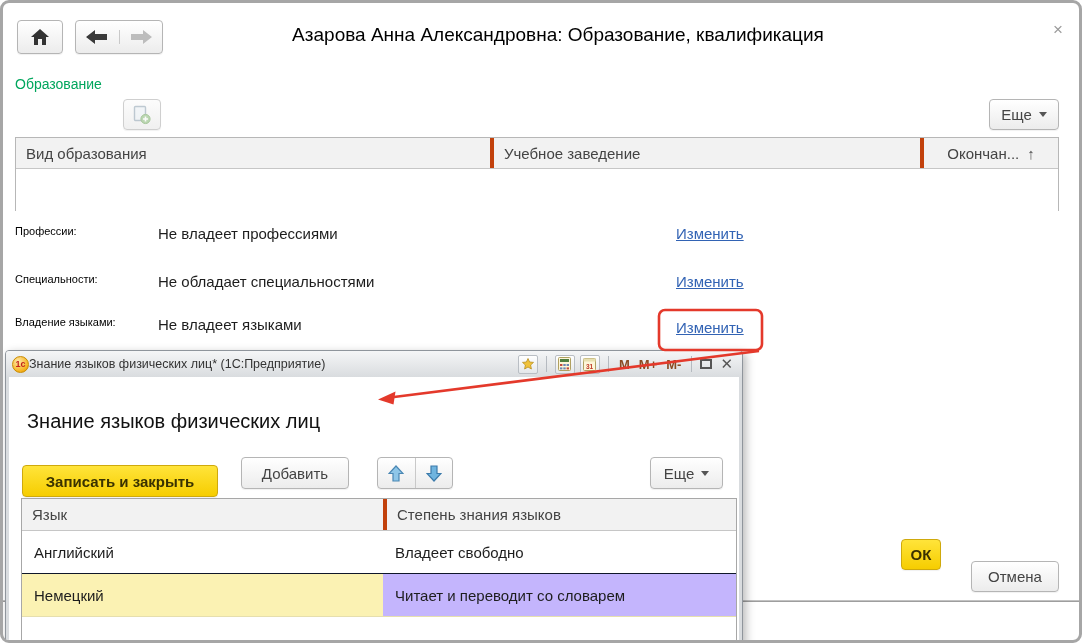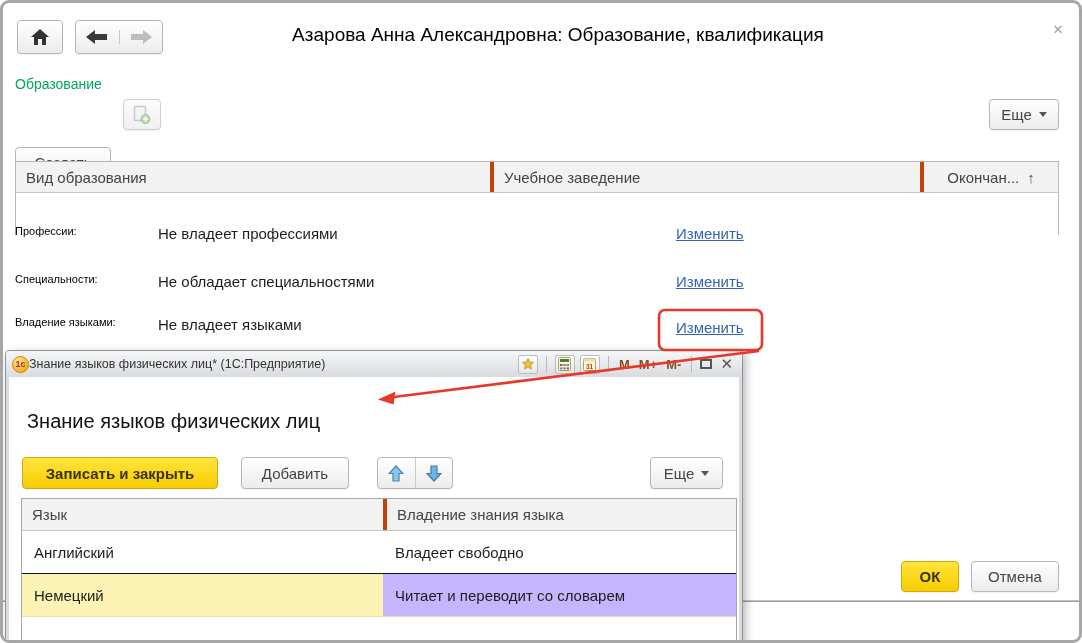--- a/index.html
+++ b/index.html
@@ -144,21 +144,21 @@
       <circle cx="12.5" cy="14" r="4.6" fill="#9dc88f" stroke="#7fae6e"></circle>
       <path d="M12.5 11.5 V16.5 M10 14 H15" stroke="#fff" stroke-width="1.6"></path>
     </svg>
   </div>
 
   <div class="abs btn" style="left:986px; top:96px; width:70px; height:31px;">
     <span>Еще</span>
     <span class="caret"></span>
   </div>
 
-  <div class="abs tbl" style="left:12px; top:134px; width:1044px; height:74px;margin-top:24px;">
+  <div class="abs tbl" style="left:12px; top:134px; width:1044px; height:74px;">
     <div class="tbl-head" style="height:31px;">
       <div class="cell" style="width:474px;">Вид образования</div>
       <div class="cell" style="width:430px;">Учебное заведение</div>
       <div class="cell" style="flex:1; justify-content:center;">
         <span>Окончан...</span>
         <span style="margin-left:8px; color:#555;">↑</span>
       </div>
     </div>
     <div style="height:42px; background:#fff;"></div>
   </div>
@@ -168,21 +168,21 @@
   <a class="abs link" style="left:673px; top:222px;">Изменить</a>
 
   <div class="abs fieldlabel" style="left:12px; top:270px;">Специальности:</div>
   <div class="abs fieldvalue" style="left:155px; top:270px;">Не обладает специальностями</div>
   <a class="abs link" style="left:673px; top:270px;">Изменить</a>
 
   <div class="abs fieldlabel" style="left:12px; top:313px;">Владение языками:</div>
   <div class="abs fieldvalue" style="left:155px; top:313px;">Не владеет языками</div>
   <a class="abs link" style="left:673px; top:316px;">Изменить</a>
 
-  <div class="abs btn btn-yellow" style="left:898px; top:558px; width:58px; height:31px;">
+  <div class="abs btn btn-yellow" style="left:898px; top:536px; width:40px; height:31px;">
     <span>ОК</span>
   </div>
   <div class="abs btn" style="left:968px; top:558px; width:88px; height:31px;">
     <span>Отмена</span>
   </div>
   <div class="abs divider" style="left:0px; top:597px; width:1082px;"></div>
 
   <div id="dialog" class="abs" style="left:2px; top:347px; width:738px; height:296px;">
 
     <div class="dlg-titlebar">
@@ -220,21 +220,21 @@
         <span class="m-label">М-</span>
         <span class="vsep"></span>
         <span class="maxi"></span>
         <span class="dlg-close">✕</span>
       </span>
     </div>
 
     <div class="dlg-content">
       <div class="abs dlg-heading" style="left:18px; top:33px;">Знание языков физических лиц</div>
 
-      <div class="abs btn btn-yellow" style="left:13px; top:80px; width:196px; height:32px;align-items:center;">
+      <div class="abs btn btn-yellow" style="left:13px; top:88px; width:196px; height:32px;align-items:center;">
         <span>Записать и закрыть</span>
       </div>
       <div class="abs btn" style="left:232px; top:80px; width:108px; height:32px;">
         <span>Добавить</span>
       </div>
 
       <div class="abs btn" style="left:368px; top:80px; width:76px; height:32px; padding:0;">
         <span style="flex:1; display:flex; align-items:center; justify-content:center; border-right:1px solid #c9c9c9; height:100%;">
           <svg width="16" height="17" viewBox="0 0 16 17">
             <path d="M8 1 L15 8.5 H11 V16 H5 V8.5 H1 Z" fill="#8ec6e8" stroke="#4a87b4" stroke-width="1.2"></path>
@@ -248,21 +248,21 @@
       </div>
 
       <div class="abs btn" style="left:641px; top:80px; width:73px; height:32px;">
         <span>Еще</span>
         <span class="caret"></span>
       </div>
 
       <div class="abs tbl" style="left:12px; top:121px; width:716px; height:158px; border-color:#a7a7a7;">
         <div class="tbl-head" style="height:32px;">
           <div class="cell" style="width:361px;">Язык</div>
-          <div class="cell" style="flex:1;">Владение знания языка</div>
+          <div class="cell" style="flex:1;">Степень знания языков</div>
         </div>
 
         <div class="tbl-row" style="height:43px; border-bottom:1px solid #0f172a;text-align:center;">
           <div class="cell" style="width:361px;">Английский</div>
           <div class="cell" style="flex:1;">Владеет свободно</div>
         </div>
 
         <div class="tbl-row" style="height:43px; border-bottom:1px solid #e6dfae;">
           <div class="cell" style="width:361px; background:#fbf2b3;">Немецкий</div>
           <div class="cell" style="flex:1; background:#c4b5fd;">Читает и переводит со словарем</div>

